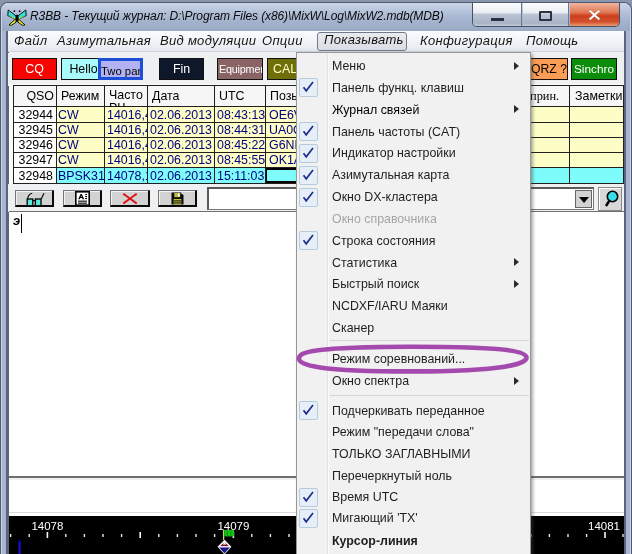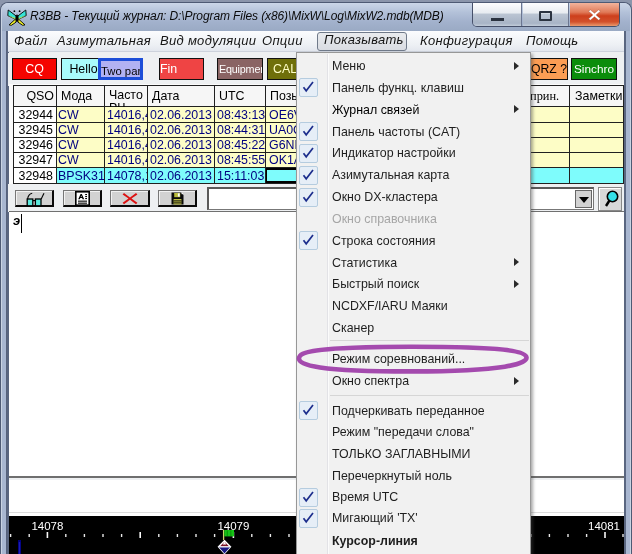--- a/index.html
+++ b/index.html
@@ -58,41 +58,41 @@
     <span class="abs" style="left:412px;top:2px;">Конфигурация</span>
     <span class="abs" style="left:518px;top:2px;">Помощь</span>
   </div>
   <div class="abs" style="left:317px;top:32px;width:90px;height:19px;border:1px solid #707a8a;border-radius:3px;background:linear-gradient(#e9ebee,#d9dce2);"></div>
   <div class="abs gs" style="left:324px;top:32px;font-size:13px;letter-spacing:0.3px;color:#14141e;">Показывать</div>
 
   <div class="abs" id="toolbar" style="left:8px;top:53px;width:616px;height:33px;background:#eef0f2;"></div>
   <div class="abs" style="left:12px;top:58px;width:45px;height:22px;background:#f50400;border:1px solid #111;color:#fff;font-size:12.4px;text-align:center;line-height:20px;">CQ</div>
   <div class="abs" style="left:61px;top:58px;width:45px;height:22px;background:#a9fbfb;border:1px solid #111;color:#000;font-size:12.4px;text-align:center;line-height:20px;">Hello</div>
   <div class="abs" style="left:98px;top:58px;width:45px;height:22px;background:#b2b2f2;border:3px solid #1d4ed8;color:#000;font-size:11.3px;text-align:center;line-height:20px;white-space:nowrap;overflow:hidden;">Two part</div>
-  <div class="abs" style="left:159px;top:58px;width:45px;height:22px;background:#ef4444;border:1px solid #111;color:#fff;font-size:12.4px;text-align:left;line-height:20px;">Fin</div>
+  <div class="abs" style="left:159px;top:58px;width:45px;height:22px;background:#0f172a;border:1px solid #111;color:#fff;font-size:12.4px;text-align:center;line-height:20px;">Fin</div>
   <div class="abs" style="left:217px;top:58px;width:46px;height:22px;background:#8a6464;border:1px solid #111;color:#fff;font-size:10.8px;letter-spacing:-0.2px;text-align:left;padding-left:1px;line-height:20px;overflow:hidden;white-space:nowrap;">Equipment</div>
   <div class="abs" style="left:267px;top:58px;width:45px;height:22px;background:#6f6f0a;border:1px solid #111;color:#ffffc8;font-size:12.4px;text-align:left;padding-left:5px;line-height:20px;overflow:hidden;white-space:nowrap;">CAL L</div>
   <div class="abs" style="left:530px;top:58px;width:38px;height:22px;background:#fb9d54;border:1px solid #111;color:#000;font-size:12.2px;text-align:center;line-height:20px;">QRZ ?</div>
   <div class="abs" style="left:571px;top:58px;width:46px;height:22px;background:#0b8d0b;border:1px solid #111;color:#fff;font-size:11.8px;text-align:center;line-height:20px;">Sinchro</div>
 
   <div class="abs" style="left:9px;top:84px;width:615px;height:101px;background:#fbfbfb;"></div>
   <div class="abs" id="table" style="left:13px;top:85px;width:611px;height:99px;background:#fdfdc6;border:1px solid #202020;"></div>
   <div class="abs" id="thead" style="left:14px;top:86px;width:609px;height:21px;background:#f6f6f6;border-bottom:1px solid #202020;"></div>
   <div class="abs" style="left:14px;top:86px;width:609px;height:97px;font-size:12.4px;color:#000;">
 
     <div class="abs" style="left:42px;top:0;width:1px;height:97px;background:#202020;"></div>
     <div class="abs" style="left:90px;top:0;width:1px;height:97px;background:#202020;"></div>
     <div class="abs" style="left:133px;top:0;width:1px;height:97px;background:#202020;"></div>
     <div class="abs" style="left:200px;top:0;width:1px;height:97px;background:#202020;"></div>
     <div class="abs" style="left:251px;top:0;width:1px;height:97px;background:#202020;"></div>
     <div class="abs" style="left:476px;top:0;width:1px;height:97px;background:#202020;"></div>
     <div class="abs" style="left:555px;top:0;width:1px;height:97px;background:#202020;"></div>
 
     <div class="abs" style="left:0px;top:3px;width:40px;text-align:right;">QSO</div>
-    <div class="abs" style="left:47px;top:3px;">Мода</div>
+    <div class="abs" style="left:47px;top:3px;">Режим</div>
     <div class="abs" style="left:95px;top:3px;width:37px;height:18px;overflow:hidden;line-height:13px;">Часто<br>РЧ,</div>
     <div class="abs" style="left:138px;top:3px;">Дата</div>
     <div class="abs" style="left:205px;top:3px;">UTC</div>
     <div class="abs" style="left:256px;top:3px;">Позывной</div>
     <div class="abs" style="left:516px;top:3px;font-family:Liberation Serif, serif;">прин.</div>
     <div class="abs" style="left:561px;top:3px;">Заметки</div>
   </div>
 
   <div class="abs" id="rows" style="left:14px;top:107px;width:609px;height:76px;font-size:12.4px;color:#000080;">
     <div class="abs" style="left:0;top:61px;width:609px;height:15px;background:#7efcfc;"></div>

